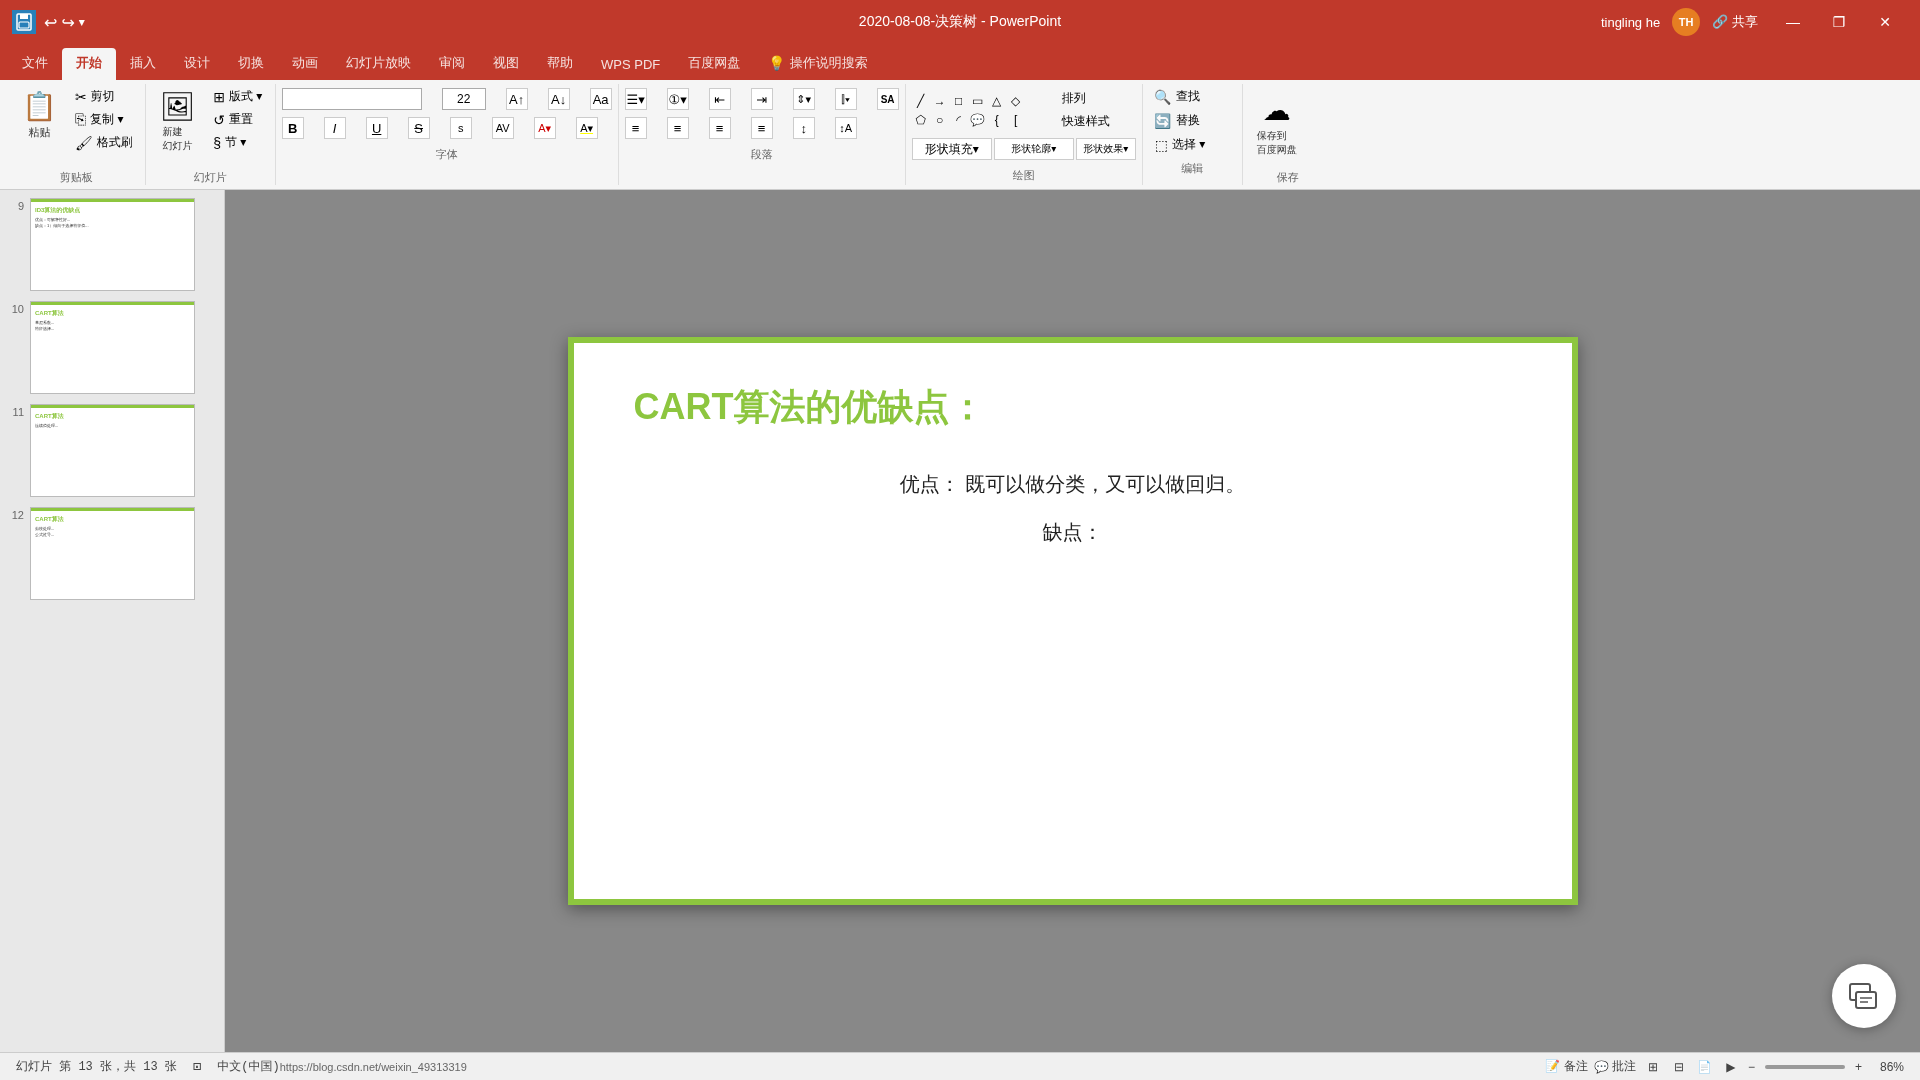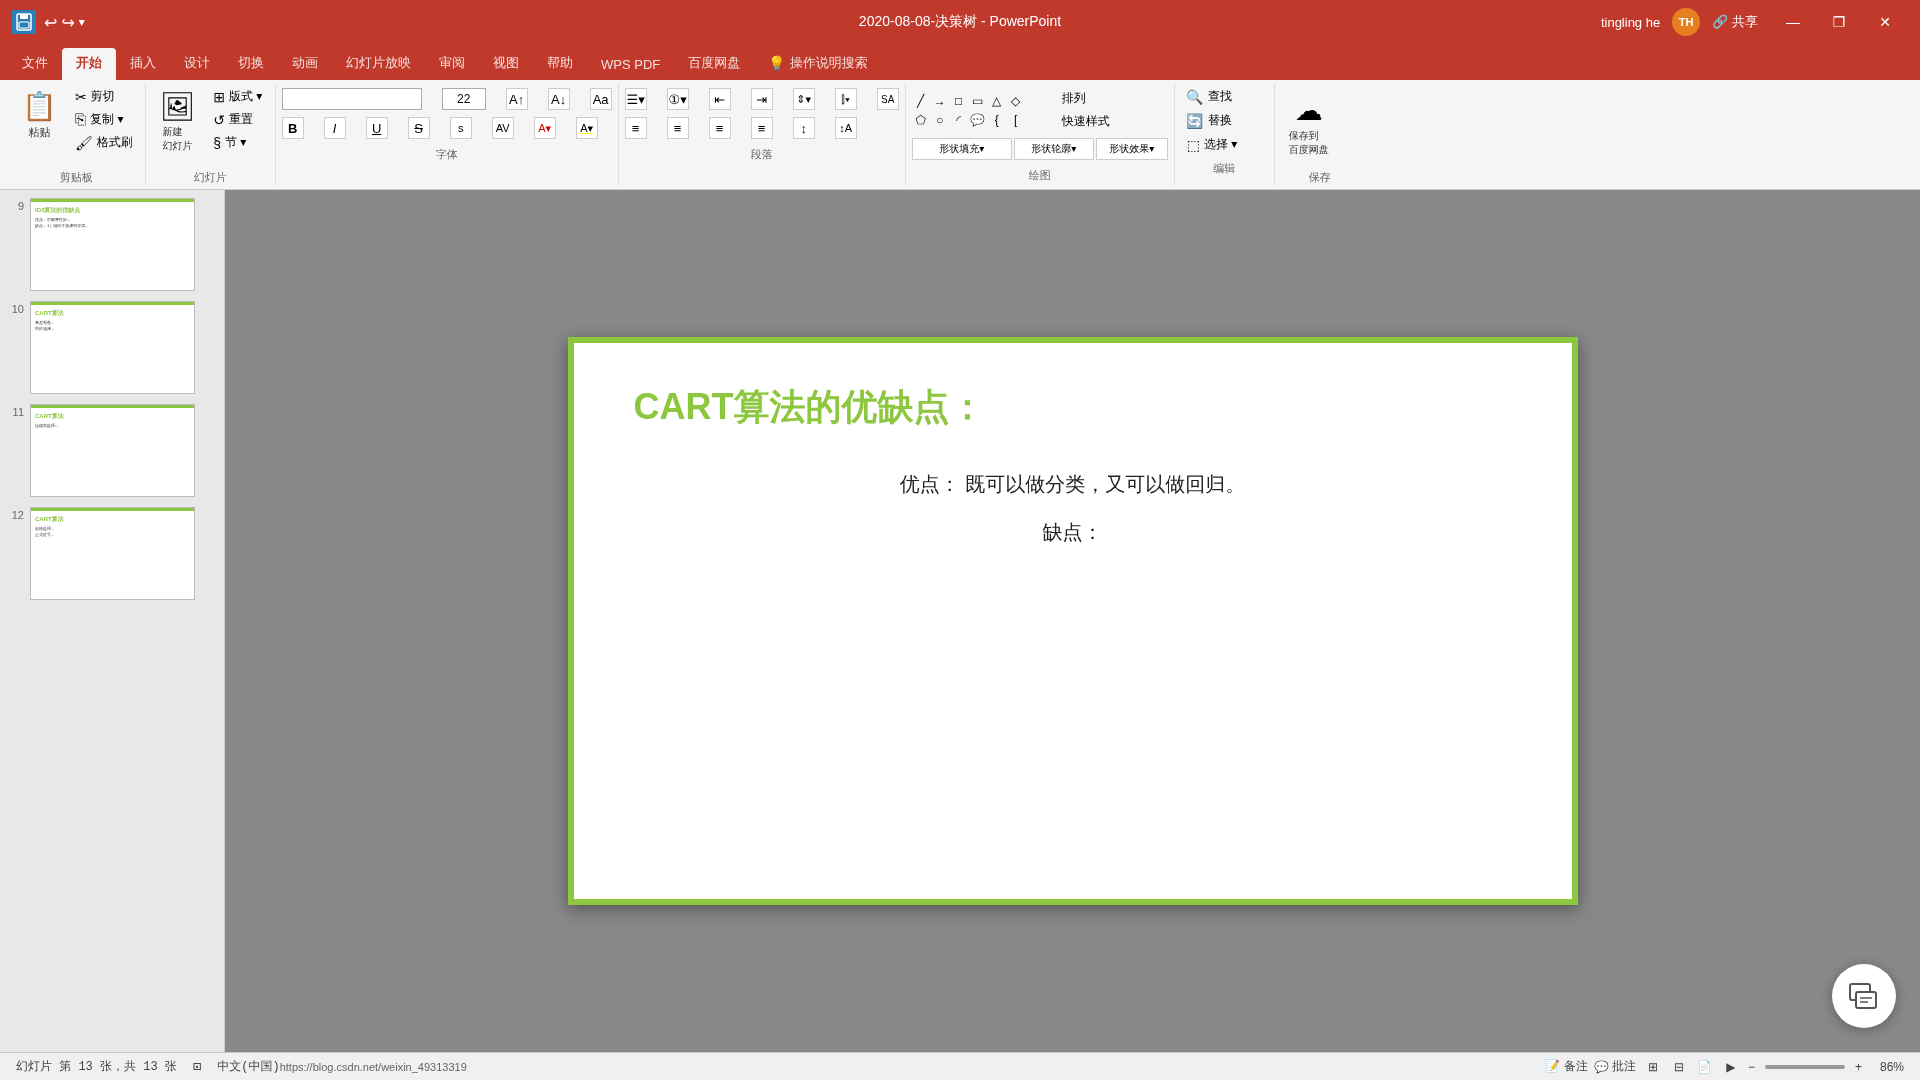--- a/index.html
+++ b/index.html
@@ -230,21 +230,21 @@
 
   <div class="ribbon-section" style="flex-direction:column; min-width:200px;">
     <div style="padding:2px 0; display:flex; flex-direction:column; gap:3px;">
       <div class="font-row">
         <button class="font-btn">☰▾</button>
         <button class="font-btn">①▾</button>
         <button class="font-btn">⇤</button>
         <button class="font-btn">⇥</button>
         <button class="font-btn" style="font-size:11px;">⇕▾</button>
         <button class="font-btn" style="font-size:11px;">⫿▾</button>
-        <button class="font-btn" style="font-size:10px;">SA</button>
+        <button class="font-btn" style="font-size:10px;font-weight:bold;">SA</button>
       </div>
       <div class="font-row">
         <button class="font-btn">≡</button>
         <button class="font-btn">≡</button>
         <button class="font-btn">≡</button>
         <button class="font-btn">≡</button>
         <button class="font-btn">↕</button>
         <button class="font-btn" style="font-size:11px;">↕A</button>
       </div>
     </div>
@@ -267,23 +267,23 @@
           <span class="shape-btn">💬</span>
           <span class="shape-btn">{</span>
           <span class="shape-btn">[</span>
         </div>
         <div class="small-btns" style="margin-left:4px;">
           <div class="sm-btn" style="font-size:12px;">排列</div>
           <div class="sm-btn" style="font-size:12px;">快速样式</div>
         </div>
       </div>
       <div class="font-row" style="gap:2px;">
-        <button class="font-btn" style="font-size:10px; width:100px;">形状填充▾</button>
+        <button class="font-btn" style="font-size:12px; width:80px;">形状填充▾</button>
         <button class="font-btn" style="font-size:10px; width:80px;">形状轮廓▾</button>
-        <button class="font-btn" style="font-size:10px; width:72px;">形状效果▾</button>
+        <button class="font-btn" style="font-size:10px; width:60px;">形状效果▾</button>
       </div>
     </div>
     <div class="ribbon-section-label">绘图</div>
   </div>
 
   <div class="ribbon-section" style="flex-direction:column; min-width:100px;">
     <div style="padding:2px 0; display:flex; flex-direction:column; gap:3px;">
       <div class="sm-btn">
           <span style="font-size:14px;">🔍</span>
           <span>查找</span>

